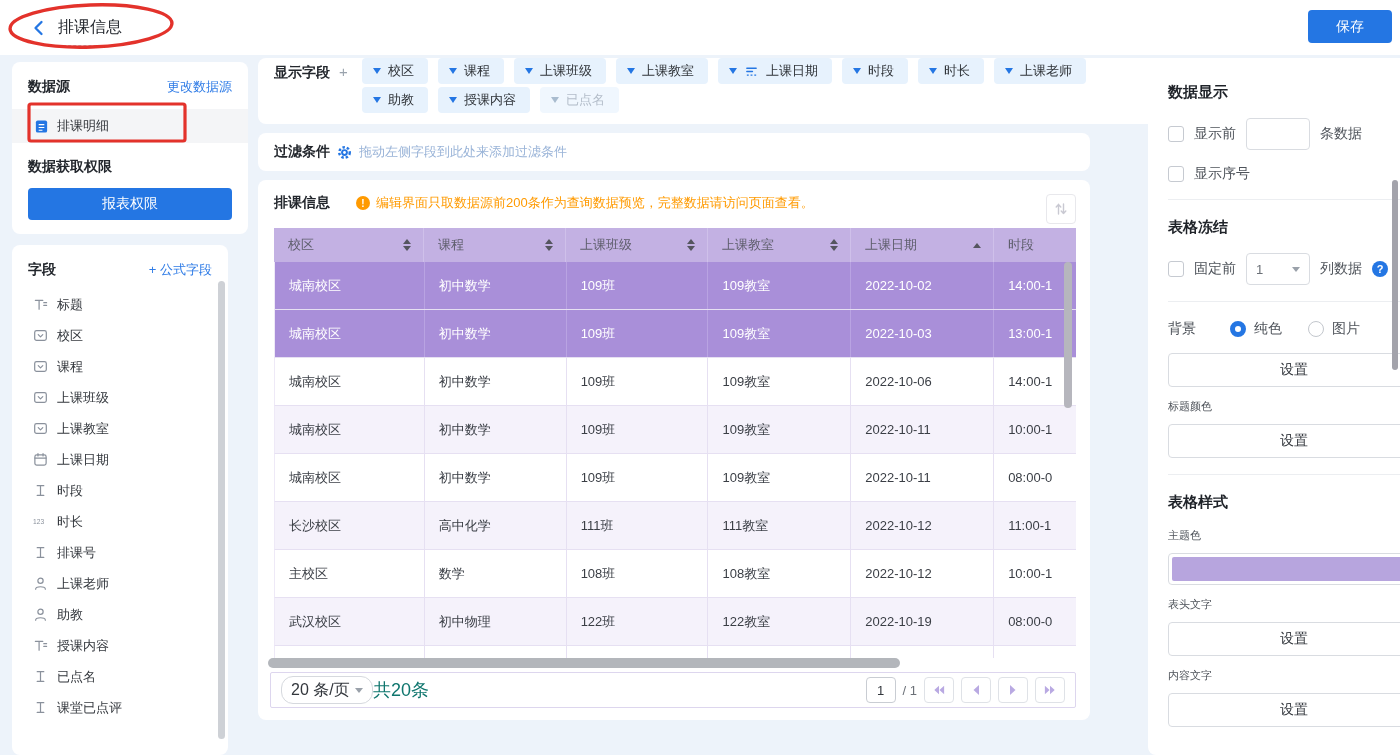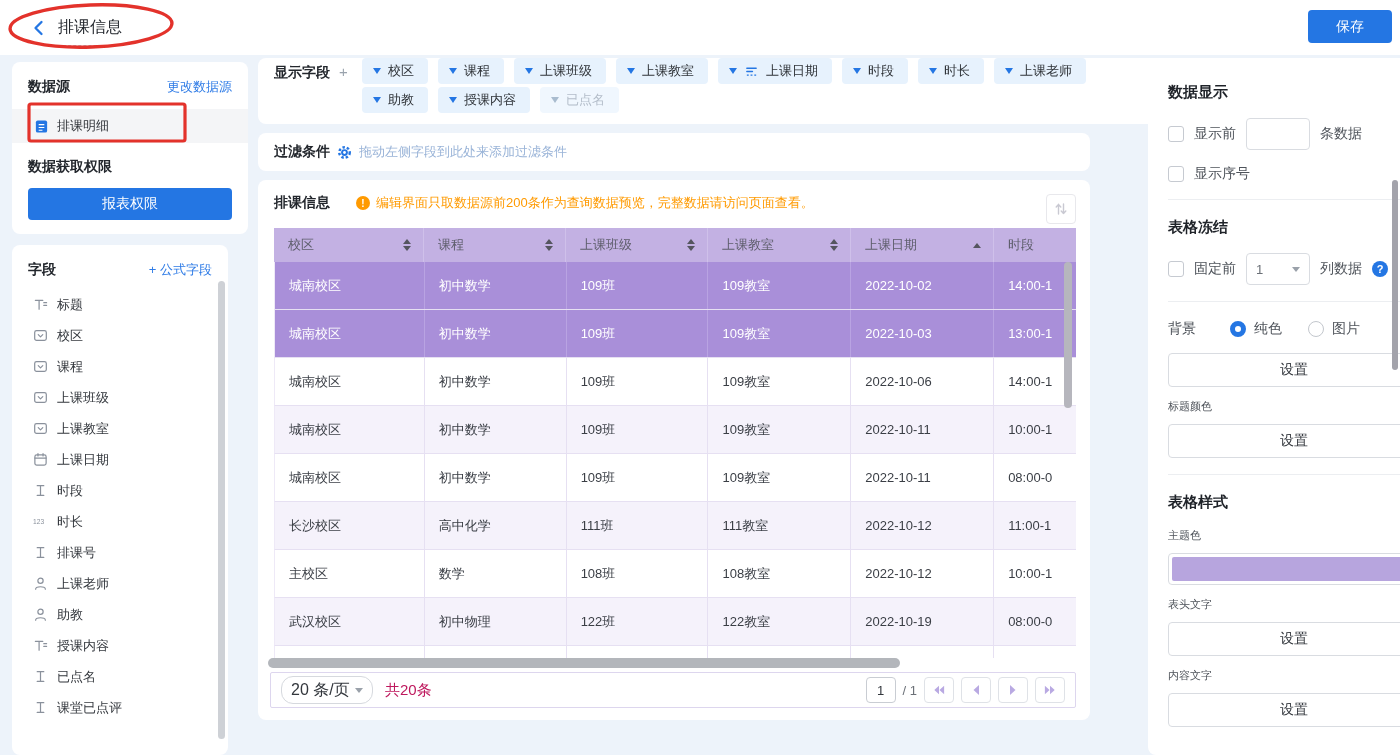--- a/index.html
+++ b/index.html
@@ -64,21 +64,21 @@
   .g-row.alt { background:#f5f2fb; }
   .g-row.selected { background:#a98fd9; }
   .g-cell { display:flex; align-items:center; padding-left:14px; font-size:13px; color:#3a3e45; border-right:1px solid #e6e0f2; white-space:nowrap; overflow:hidden; }
   .g-row.selected .g-cell { color:#fff; border-right-color:#b9a3e2; }
   #v-scrollbar { position:absolute; left:806px; top:82px; width:8px; height:146px; background:#b6b6bd; border-radius:4px; }
   #h-scrollbar { position:absolute; left:10px; top:478px; width:632px; height:10px; background:#b3b6bb; border-radius:5px; }
 
   #pager { position:absolute; left:12px; top:492px; width:806px; height:36px; border:1px solid #ddd6ee; border-radius:2px; display:flex; align-items:center; padding:0 10px; background:#fff; }
   #page-size { width:92px; height:28px; border:1px solid #d6d9de; border-radius:12px; display:flex; align-items:center; justify-content:space-between; padding:0 9px; font-size:16px; color:#33373d; cursor:pointer; }
   .dn-caret { width:0; height:0; border-left:4px solid transparent; border-right:4px solid transparent; border-top:5px solid #9aa1aa; }
-  #total-count { font-size:15px; color:#be185d; margin-left:12px; }
+  #total-count { font-size:18px; color:#0f766e; }
   #pager-right { margin-left:auto; display:flex; align-items:center; gap:7px; }
   #page-input { width:30px; height:26px; border:1px solid #c9cdd3; border-radius:4px; text-align:center; font-size:13px; color:#33373d; font-family:inherit; }
   #page-count { font-size:13px; color:#6b7077; }
   .nav-btn { width:30px; height:26px; border:1px solid #dfe2e7; border-radius:4px; background:#fff; display:inline-flex; align-items:center; justify-content:center; cursor:pointer; }
 
   
   #panel-right { left:1100px; top:58px; width:292px; height:697px; padding:25px 20px; overflow:hidden;margin-left:48px; }
   .rp-title { font-size:15px; font-weight:bold; color:#1f2329; margin-bottom:16px; }
   .rp-row { display:flex; align-items:center; gap:10px; font-size:14px; color:#4e535a; margin-bottom:15px; }
   .checkbox { width:16px; height:16px; border:1px solid #c6cad1; border-radius:3px; background:#fff; flex:0 0 16px; cursor:pointer; }

